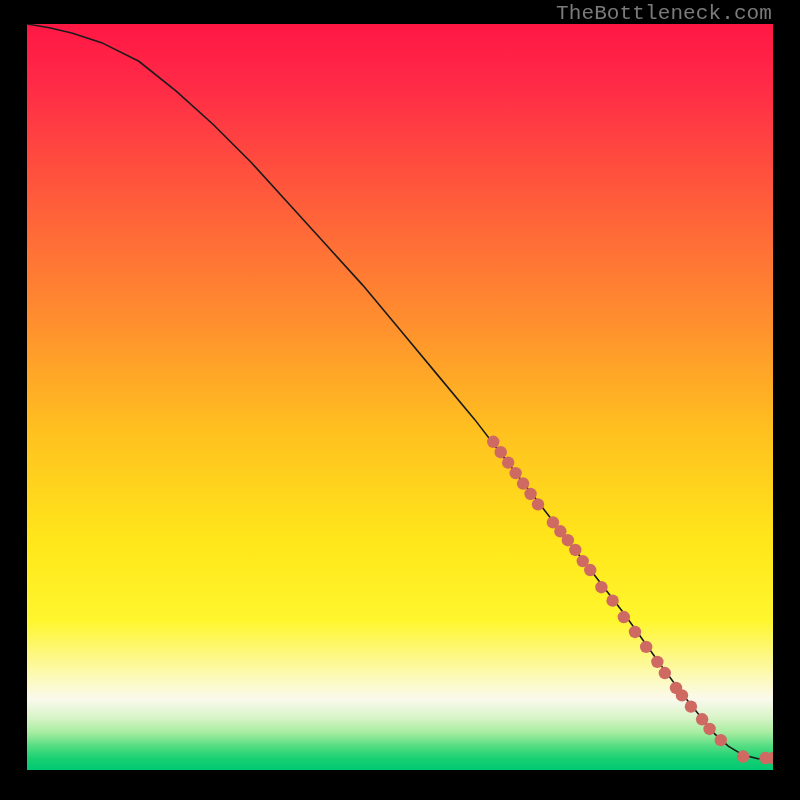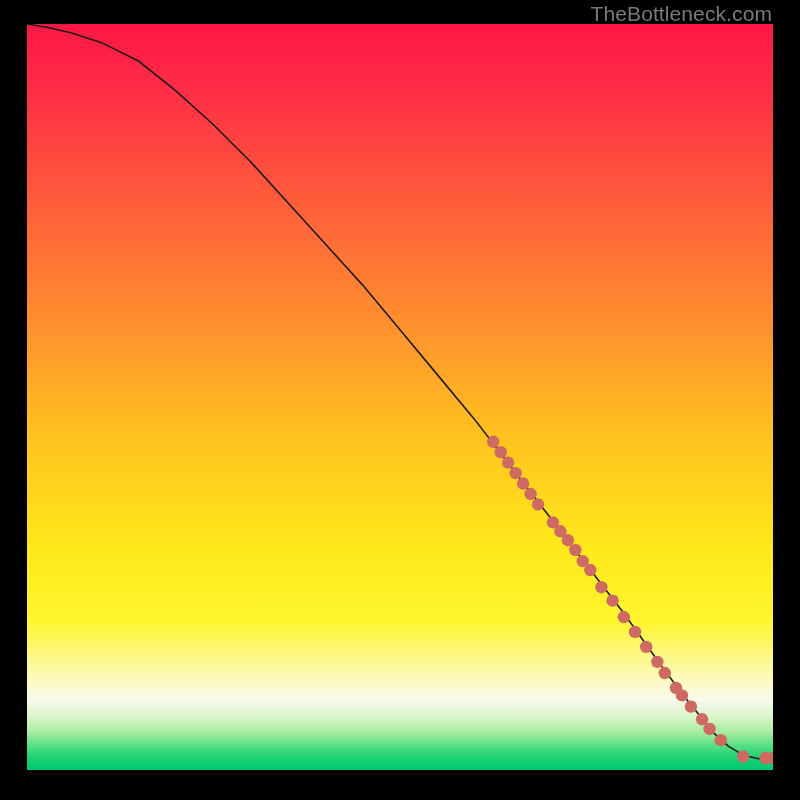--- a/index.html
+++ b/index.html
@@ -8,20 +8,21 @@
     width: 800px;
     height: 800px;
     background: #000;
     overflow: hidden;
     font-family: Arial, Helvetica, sans-serif;
   }
   .chart-wrap {
     position: relative;
     width: 800px;
     height: 700px;
+    font-family: Liberation Mono, monospace;
   }
   .plot {
     position: absolute;
     left: 27px;
     top: 24px;
     width: 746px;
     height: 746px;
   }
   .watermark {
     position: absolute;

